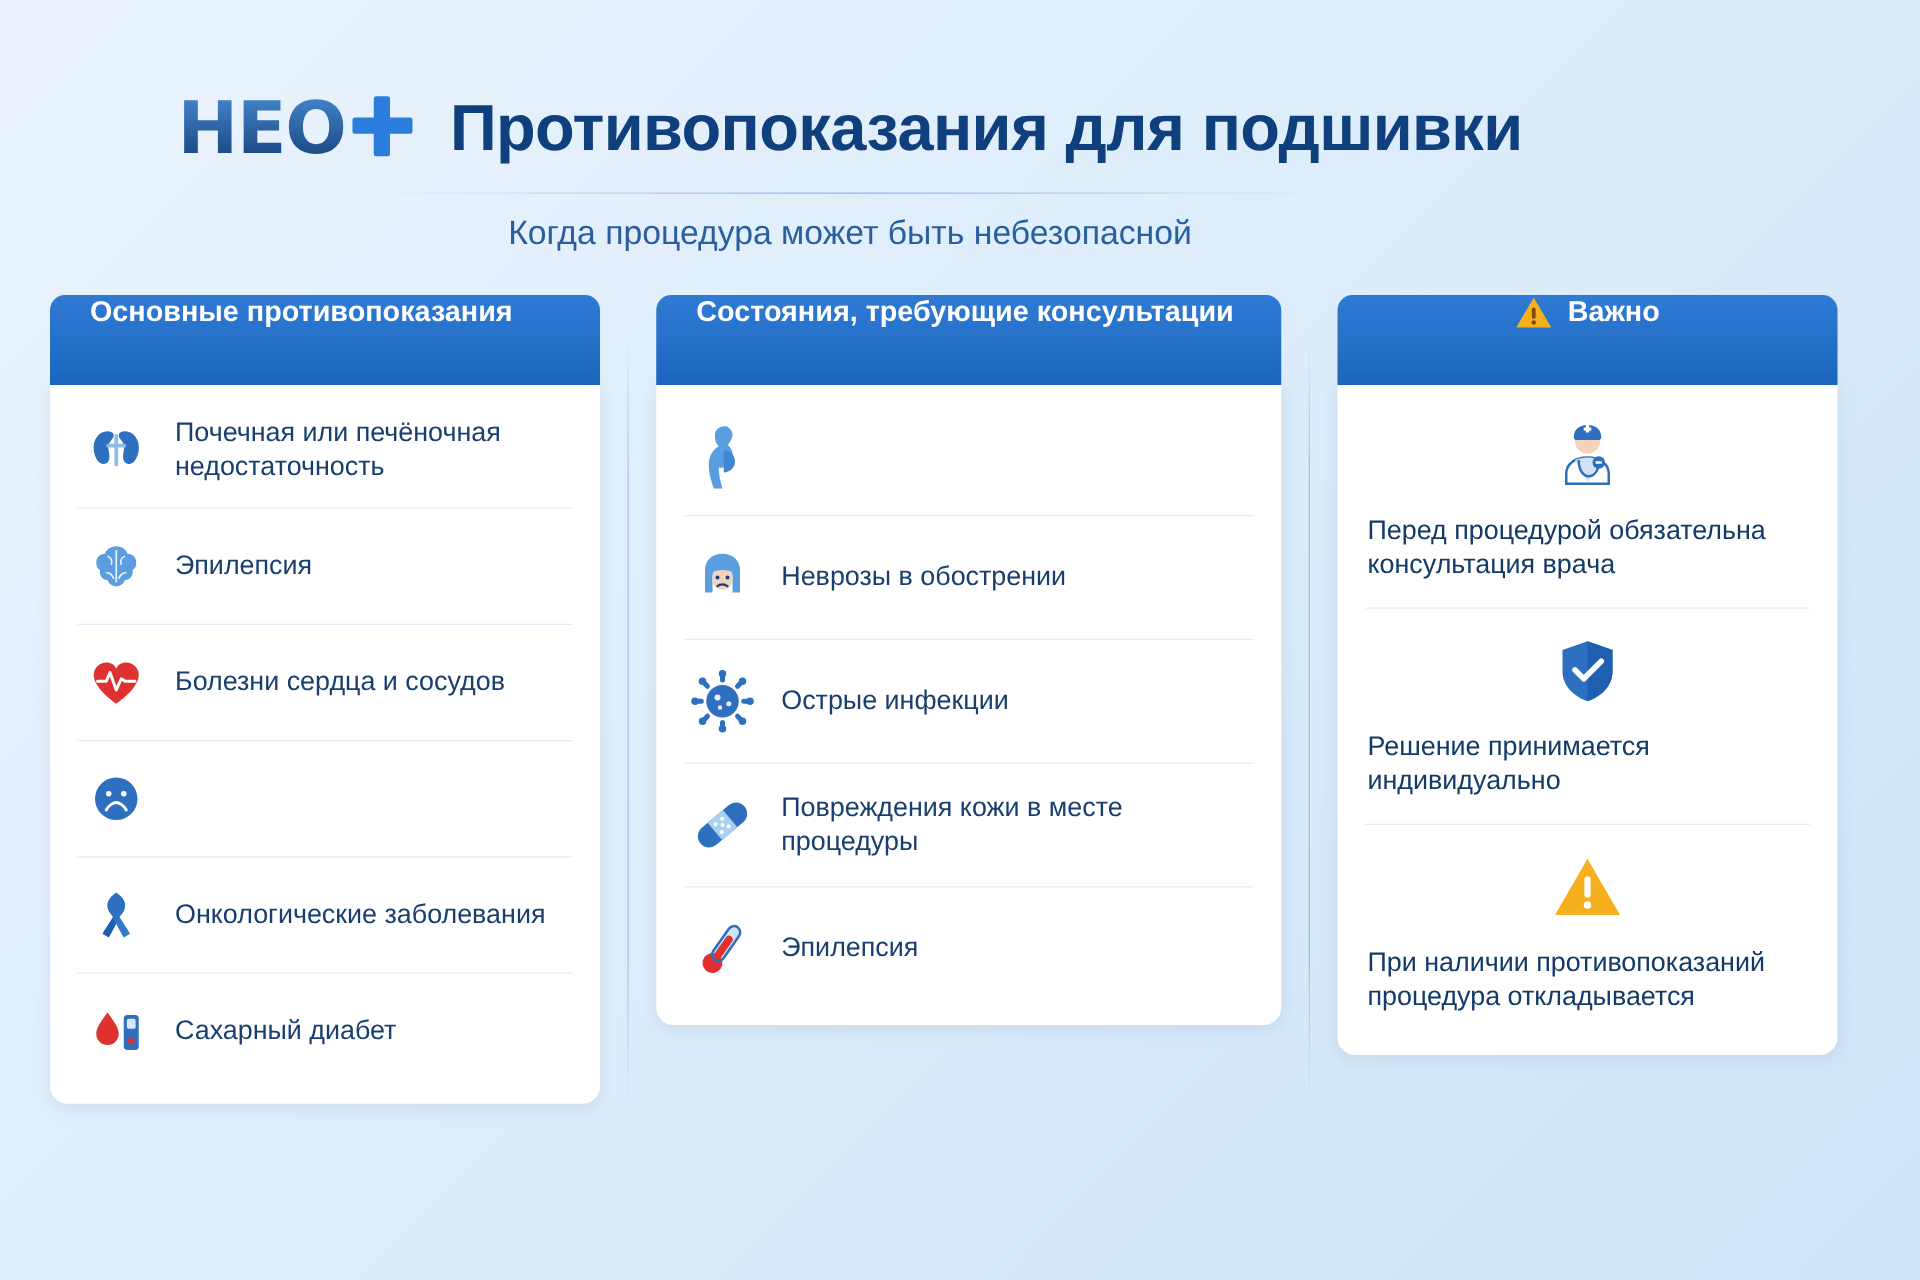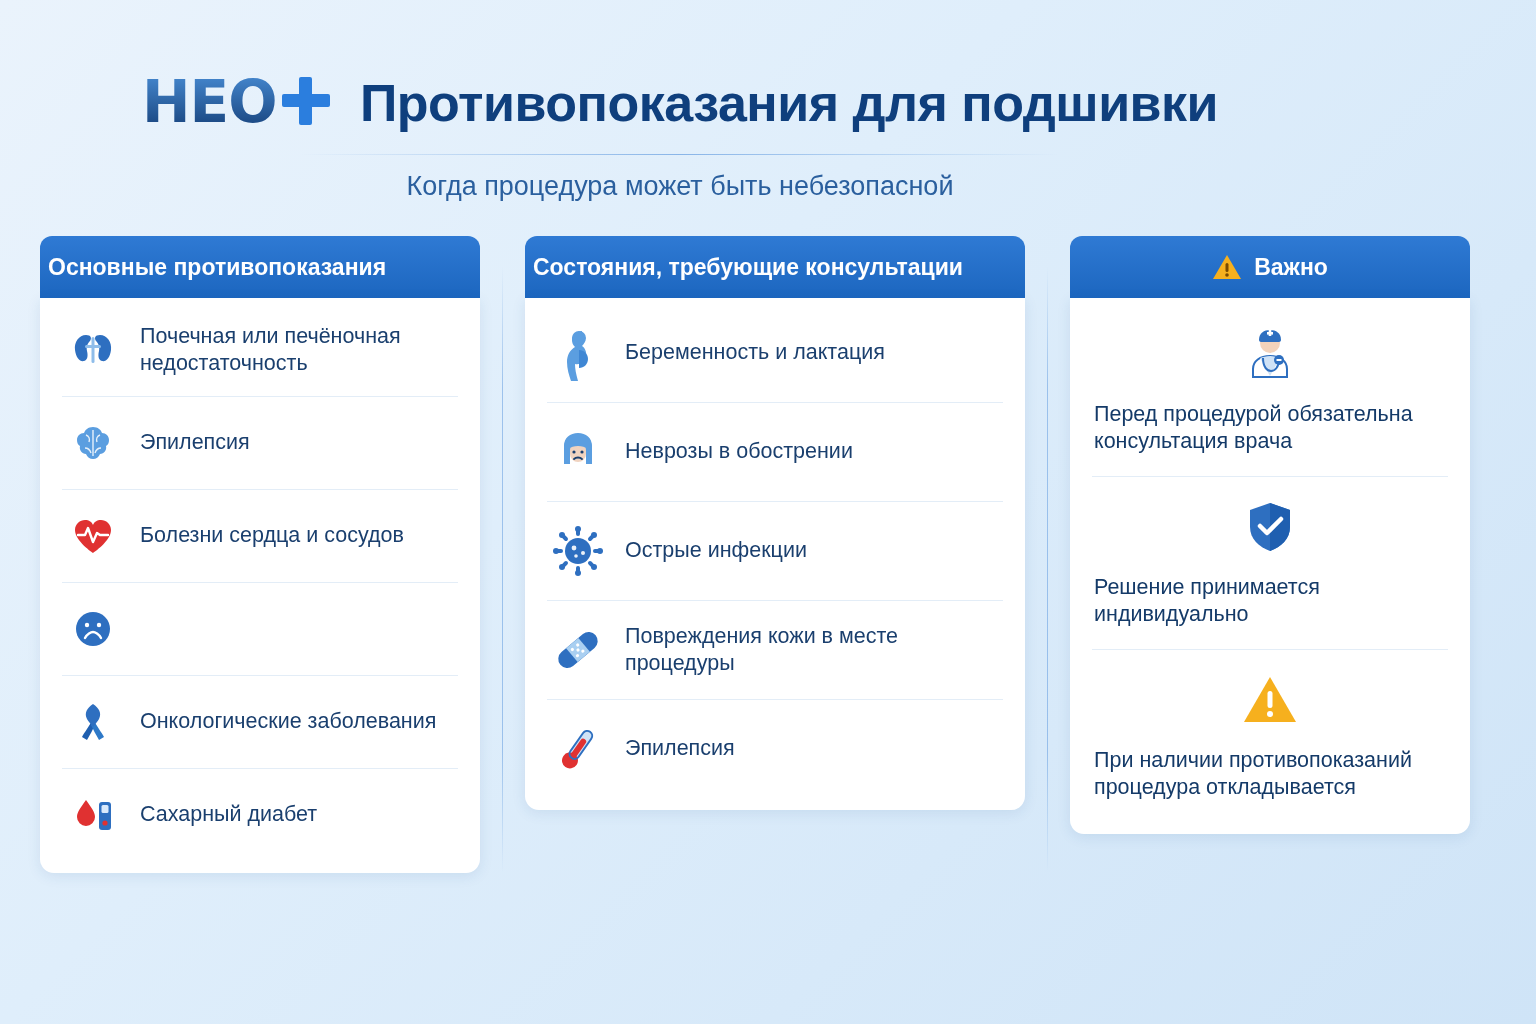--- a/index.html
+++ b/index.html
@@ -84,27 +84,26 @@
   .col-3 { width: 400px; }
 
   .vsep {
     width: 1px;
     align-self: stretch;
     background: linear-gradient(180deg, rgba(31,111,208,0) 0%, rgba(31,111,208,0.35) 20%, rgba(31,111,208,0.35) 80%, rgba(31,111,208,0) 100%);
     margin: 30px 22px 0 22px;
   }
 
   .card-header {
-    height: 62px;
+    height: 72px;
     border-radius: 12px 12px 0 0;
     background: linear-gradient(180deg, #2f7ad4 0%, #1c66bf 100%);
     color: #ffffff;
     display: flex;
-    align-items: center;
-    padding: 0 8px;
+    padding: 0 32px;
     box-sizing: border-box;
     font-size: 23px;
     font-weight: 700;
     gap: 12px;
   }
   .card-header.centered { justify-content: center; }
   .card-body {
     background: #ffffff;
     border-radius: 0 0 14px 14px;
     box-shadow: 0 3px 14px rgba(28, 78, 140, 0.10);
@@ -258,21 +257,20 @@
       <div class="card-body">
 
         <div class="row">
           <span class="row-icon">
             <svg width="52" height="56" viewBox="0 0 52 56">
               <path d="M30 6c-6 0-10 4-10 9 0 3 1 5 3 7-5 3-8 8-8 15 0 7 2 13 4 19h7c-2-7-3-12-3-17 5 1 10-2 11-7 1-5-1-9-4-11 2-2 3-4 3-6 0-5-4-9-3-9z" fill="#5b9ee0"></path>
               <path d="M27 25c5 0 9 4 9 9s-4 9-9 9z" fill="#3f87d4"></path>
               <circle cx="27" cy="13" r="7" fill="#5b9ee0"></circle>
             </svg>
           </span>
-          <span class="row-text">Беременность и лактация</span>
         </div>
 
         <div class="row">
           <span class="row-icon">
             <svg width="52" height="52" viewBox="0 0 52 52">
               <path d="M26 8c-9 0-14 6-14 14v16h6V24h16v14h6V22c0-8-5-14-14-14z" fill="#5b9ee0"></path>
               <rect x="18" y="16" width="16" height="20" rx="8" fill="#f0d3c0"></rect>
               <path d="M12 20c0-8 6-13 14-13s14 5 14 13c0 3-2 4-4 3-3-2-6-3-10-3s-7 1-10 3c-2 1-4 0-4-3z" fill="#5b9ee0"></path>
               <circle cx="22" cy="26" r="1.6" fill="#1a3f6e"></circle>
               <circle cx="30" cy="26" r="1.6" fill="#1a3f6e"></circle>

